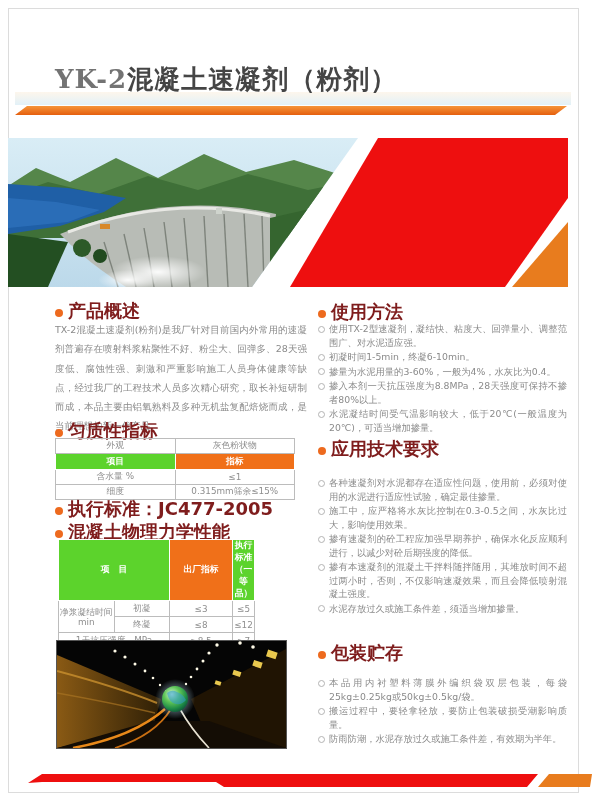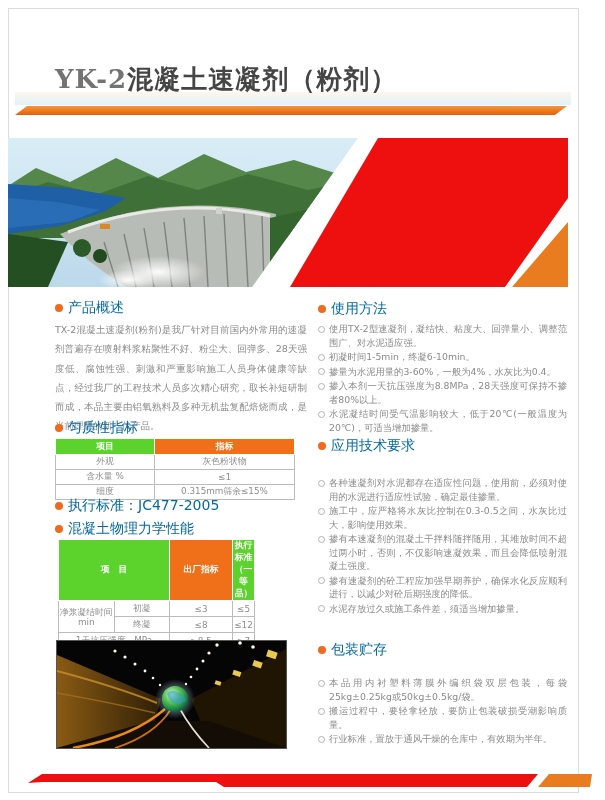--- a/index.html
+++ b/index.html
@@ -13,21 +13,21 @@
   .title .main{color:#454545;}
   .blue-strip{position:absolute;left:15px;top:92px;width:556px;height:13px;background:linear-gradient(#fdf6ec, #e2f1f8);}
   .orange-band{position:absolute;left:15px;top:106px;width:552px;height:9px;
     background:linear-gradient(#f6953a,#e55f0e);
     clip-path:polygon(0 100%, 12px 0, 100% 0, calc(100% - 12px) 100%);}
 
   
   .band{position:absolute;left:8px;top:138px;width:570px;height:149px;}
 
   
-  .sec-h{position:absolute;font-size:14px;font-weight:normal;color:#0369a1;white-space:nowrap;}
+  .sec-h{position:absolute;font-size:18px;font-weight:bold;color:#7f1d1d;white-space:nowrap;}
   .sec-h .dot{display:inline-block;width:8px;height:8px;border-radius:50%;background:#ed6a1e;margin-right:5px;}
 
   
   .para{position:absolute;left:55px;top:320px;width:252px;font-size:9.5px;line-height:19.3px;
     color:#8a8a8a;text-align:justify;text-justify:inter-character;}
 
   
   table{border-collapse:collapse;position:absolute;table-layout:fixed;}
   .t1{left:55px;top:438px;width:240px;}
   .t2{left:58px;top:539px;width:197px;}
@@ -118,26 +118,26 @@
   </div>
   <div class="para">TX-2混凝土速凝剂(粉剂)是我厂针对目前国内外常用的速凝剂普遍存在喷射料浆粘聚性不好、粉尘大、回弹多、28天强度低、腐蚀性强、刺激和严重影响施工人员身体健康等缺点，经过我厂的工程技术人员多次精心研究，取长补短研制而成，本品主要由铝氧熟料及多种无机盐复配焙烧而成，是当前理想的新一代产品。</div>
 
   <div class="sec-h" style="left:55px;top:419px;">
     <span class="dot"></span><span>匀质性指标</span>
   </div>
 
   <table class="t1">
     <tbody>
         <tr>
+      <td>外观</td>
+      <td>灰色粉状物</td>
+    </tr>
+    <tr>
       <th class="hd hd-green" style="width:98px;">项目</th>
       <th class="hd hd-orange">指标</th>
-    </tr>
-    <tr>
-      <td>外观</td>
-      <td>灰色粉状物</td>
     </tr>
     <tr>
       <td>含水量 %</td>
       <td>≤1</td>
     </tr>
     <tr>
       <td>细度</td>
       <td>0.315mm筛余≤15%</td>
     </tr>
   </tbody>
@@ -252,31 +252,31 @@
     <li><span class="ring"></span><span>掺入本剂一天抗压强度为8.8MPa，28天强度可保持不掺者80%以上。</span></li>
     <li><span class="ring"></span><span>水泥凝结时间受气温影响较大，低于20℃(一般温度为20℃)，可适当增加掺量。</span></li>
   </ul>
 
   <div class="sec-h" style="left:318px;top:437px;text-align:right;">
     <span class="dot"></span><span>应用技术要求</span>
   </div>
   <ul class="blist" style="left:318px;top:476px;">
     <li><span class="ring"></span><span>各种速凝剂对水泥都存在适应性问题，使用前，必须对使用的水泥进行适应性试验，确定最佳掺量。</span></li>
     <li><span class="ring"></span><span>施工中，应严格将水灰比控制在0.3-0.5之间，水灰比过大，影响使用效果。</span></li>
+    <li><span class="ring"></span><span>掺有速凝剂的砼工程应加强早期养护，确保水化反应顺利进行，以减少对砼后期强度的降低。</span></li>
     <li><span class="ring"></span><span>掺有本速凝剂的混凝土干拌料随拌随用，其堆放时间不超过两小时，否则，不仅影响速凝效果，而且会降低喷射混凝土强度。</span></li>
-    <li><span class="ring"></span><span>掺有速凝剂的砼工程应加强早期养护，确保水化反应顺利进行，以减少对砼后期强度的降低。</span></li>
     <li><span class="ring"></span><span>水泥存放过久或施工条件差，须适当增加掺量。</span></li>
   </ul>
 
   <div class="sec-h" style="left:318px;top:641px;">
     <span class="dot"></span><span>包装贮存</span>
   </div>
   <ul class="blist" style="left:318px;top:664px;margin-top:12px;">
     <li><span class="ring"></span><span>本品用内衬塑料薄膜外编织袋双层包装，每袋25kg±0.25kg或50kg±0.5kg/袋。</span></li>
     <li><span class="ring"></span><span>搬运过程中，要轻拿轻放，要防止包装破损受潮影响质量。</span></li>
-    <li><span class="ring"></span><span>行业标准，置放于通风干燥的仓库中，有效期为半年。</span></li>
+    <li><span class="ring"></span><span>防雨防潮，水泥存放过久或施工条件差，有效期为半年。</span></li>
   </ul>
 
   <svg class="footer" width="605" height="38" viewBox="0 0 605 38">
     <polygon points="28,21 42,12 538,12 527,25 224,25 216,20 42,20" fill="#ee0f0f"></polygon>
     <polygon points="549,12 592,12 590,25 538,25" fill="#e87c1e"></polygon>
   </svg>
 </div>
 
 </body></html>

